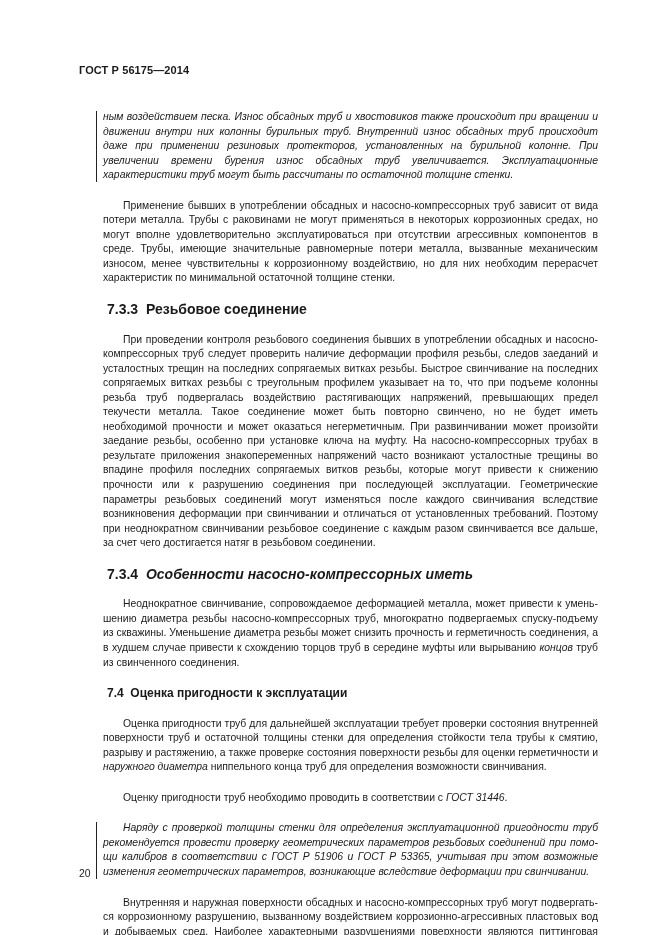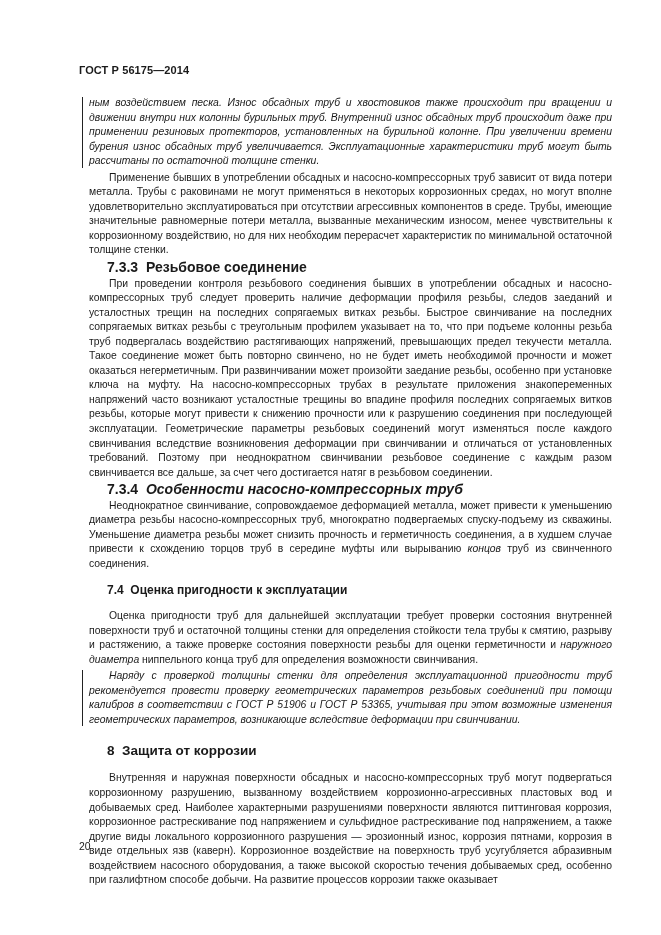--- a/index.html
+++ b/index.html
@@ -1,50 +1,50 @@
 <!DOCTYPE html>
 <html><head>
 <meta charset="utf-8">
 <style>
   html, body { margin:0; padding:0; background:#ffffff; }
   body { width:661px; height:935px; position:relative; overflow:hidden;
          font-family:"Liberation Sans", sans-serif; color:#1a1a1a; }
   .page { position:absolute; left:0; top:0; width:661px; height:935px; }
   .header { position:absolute; left:79px; top:64px; font-size:11px; font-weight:bold; letter-spacing:0.1px; }
   .body { position:absolute; left:87px; top:94px; width:527px; font-size:10.4px; line-height:14.55px; }
-  p { margin:2px; text-align:justify; text-align-last:left; hyphens:manual; }
+  p { margin:16px; text-align:justify; text-align-last:left; hyphens:manual; }
   .ind { text-indent:20px; }
   .it { font-style:italic; }
   .bar { position:relative; }
   .bar::before { content:""; position:absolute; left:-7px; top:1px; bottom:1px; border-left:1px solid #222; }
   h4 { margin:0; padding-left:20px; font-size:14px; font-weight:bold; line-height:14.55px; }
   h3 { margin:11px 0 12px 0; padding-left:20px; font-size:12px; font-weight:bold; line-height:14.55px; }
   h2 { margin:16px 0 12px 0; padding-left:20px; font-size:13.5px; font-weight:bold; line-height:16px; }
   h3.s81 { margin:0 0 11px 0; }
   .bi { font-style:italic; }
-  .footer { position:absolute; left:79px; top:841px; font-size:10.4px; }
+  .footer { position:absolute; left:79px; top:868px; font-size:10.4px; }
 </style>
 </head>
 <body>
 
 <div class="page">
   <div class="header">ГОСТ Р 56175—2014</div>
 
   <div class="body">
     <p class="it bar">ным воздействием песка. Износ обсадных труб и хвостовиков также происходит при вращении и движении внутри них колонны бурильных труб. Внутренний износ обсадных труб происходит даже при применении резиновых протекторов, установленных на бурильной колонне. При увеличении времени бурения износ обсадных труб увеличивается. Эксплуатационные характеристики труб могут быть рассчитаны по остаточной толщине стенки.</p>
     <p class="ind">Применение бывших в употреблении обсадных и насосно-компрессорных труб зависит от вида потери металла. Трубы с раковинами не могут применяться в некоторых коррозионных средах, но могут вполне удовлетворительно эксплуатироваться при отсутствии агрессивных компонентов в среде. Тру­бы, имеющие значительные равномерные потери металла, вызванные механическим износом, менее чувствительны к коррозионному воздействию, но для них необходим перерасчет характеристик по ми­нимальной остаточной толщине стенки.</p>
 
     <h4><span>7.3.3</span>&nbsp;&nbsp;<span>Резьбовое соединение</span></h4>
     <p class="ind">При проведении контроля резьбового соединения бывших в употреблении обсадных и насосно-компрессорных труб следует проверить наличие деформации профиля резьбы, следов заеданий и усталостных трещин на последних сопрягаемых витках резьбы. Быстрое свинчивание на последних сопрягаемых витках резьбы с треугольным профилем указывает на то, что при подъеме колонны резь­ба труб подвергалась воздействию растягивающих напряжений, превышающих предел текучести ме­талла. Такое соединение может быть повторно свинчено, но не будет иметь необходимой прочности и может оказаться негерметичным. При развинчивании может произойти заедание резьбы, особенно при установке ключа на муфту. На насосно-компрессорных трубах в результате приложения знакопе­ременных напряжений часто возникают усталостные трещины во впадине профиля последних сопря­гаемых витков резьбы, которые могут привести к снижению прочности или к разрушению соединения при последующей эксплуатации. Геометрические параметры резьбовых соединений могут изменяться после каждого свинчивания вследствие возникновения деформации при свинчивании и отличаться от установленных требований. Поэтому при неоднократном свинчивании резьбовое соединение с каждым разом свинчивается все дальше, за счет чего достигается натяг в резьбовом соединении.</p>
 
-    <h4><span>7.3.4</span>&nbsp;&nbsp;<span class="bi">Особенности насосно-компрессорных труб</span></h4>
+    <h4><span>7.3.4</span>&nbsp;&nbsp;<span class="bi">Особенности насосно-компрессорных иметь</span></h4>
     <p class="ind"><span>Неоднократное свинчивание, сопровождаемое деформацией металла, может привести к умень­шению диаметра резьбы насосно-компрессорных труб, многократно подвергаемых спуску-подъему из скважины. Уменьшение диаметра резьбы может снизить прочность и герметичность соединения, а в худшем случае привести к схождению торцов труб в середине муфты или вырыванию </span><span class="it">концов</span><span> труб из свинченного соединения.</span></p>
 
     <h3><span>7.4</span>&nbsp;&nbsp;<span>Оценка пригодности к эксплуатации</span></h3>
     <p class="ind"><span>Оценка пригодности труб для дальнейшей эксплуатации требует проверки состояния внутренней поверхности труб и остаточной толщины стенки для определения стойкости тела трубы к смятию, раз­рыву и растяжению, а также проверке состояния поверхности резьбы для оценки герметичности и </span><span class="it">на­ружного диаметра</span><span> ниппельного конца труб для определения возможности свинчивания.</span></p>
+    <p class="ind"><span>Оценку пригодности труб необходимо проводить в соответствии с </span><span class="it">ГОСТ 31446</span><span>.</span></p>
     <p class="ind it bar">Наряду с проверкой толщины стенки для определения эксплуатационной пригодности труб рекомендуется провести проверку геометрических параметров резьбовых соединений при помо­щи калибров в соответствии с ГОСТ Р 51906 и ГОСТ Р 53365, учитывая при этом возможные изменения геометрических параметров, возникающие вследствие деформации при свинчивании.</p>
 
-    <h2><span>8</span>&nbsp;&nbsp;<span>Защита от коррозии</span></h2>
     <p class="ind">Внутренняя и наружная поверхности обсадных и насосно-компрессорных труб могут подвергать­ся коррозионному разрушению, вызванному воздействием коррозионно-агрессивных пластовых вод и добываемых сред. Наиболее характерными разрушениями поверхности являются питтинговая корро­зия, коррозионное растрескивание под напряжением и сульфидное растрескивание под напряжением, а также другие виды локального коррозионного разрушения — эрозионный износ, коррозия пятнами, коррозия в виде отдельных язв (каверн). Коррозионное воздействие на поверхность труб усугубляется абразивным воздействием насосного оборудования, а также высокой скоростью течения добываемых сред, особенно при газлифтном способе добычи. На развитие процессов коррозии также оказывает</p>
   </div>
 
   <div class="footer">20</div>
 </div>
 
 </body></html>

